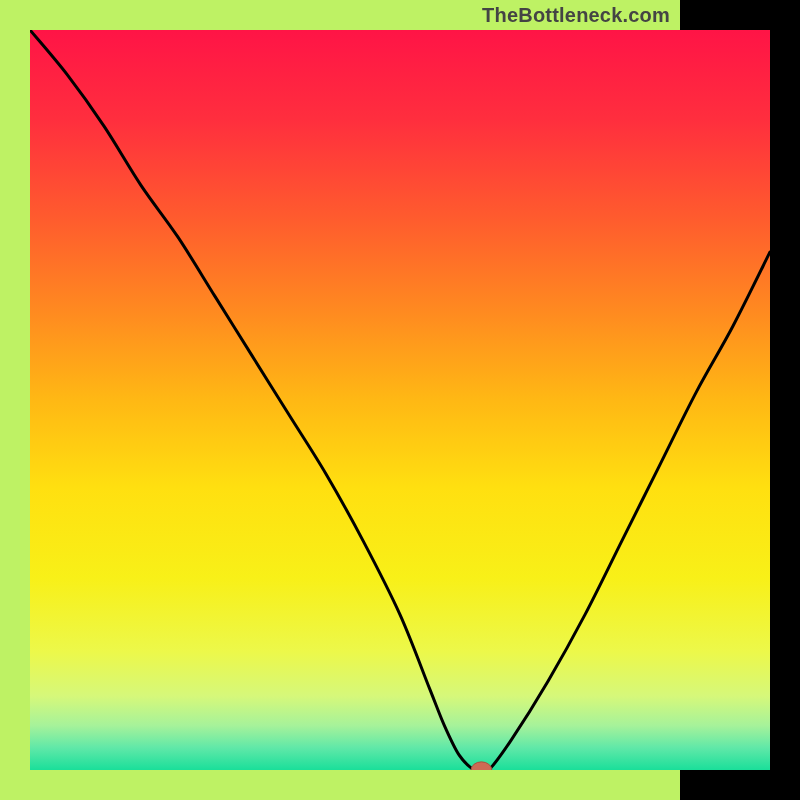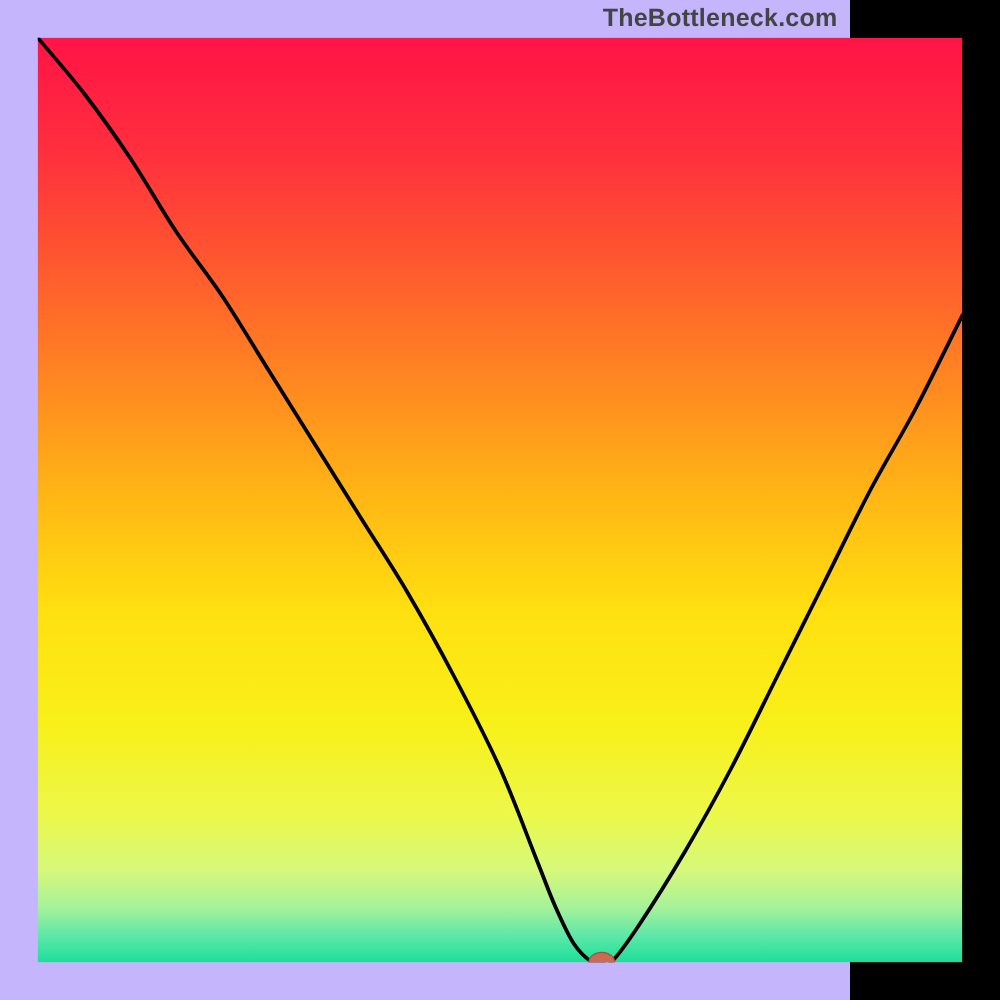--- a/index.html
+++ b/index.html
@@ -8,21 +8,21 @@
     width: 800px;
     height: 800px;
     overflow: hidden;
     font-family: Arial, Helvetica, sans-serif;
     background: #000;
   }
   .outer-frame {
     position: relative;
     width: 680px;
     height: 800px;
-    background: #c4b5fd;
+    background: #bef264;
     box-sizing: border-box;
   }
   .watermark {
     position: absolute;
     top: 4px;
     right: 10px;
     color: #444;
     font-size: 20px;
     font-weight: 600;
     letter-spacing: 0.2px;

